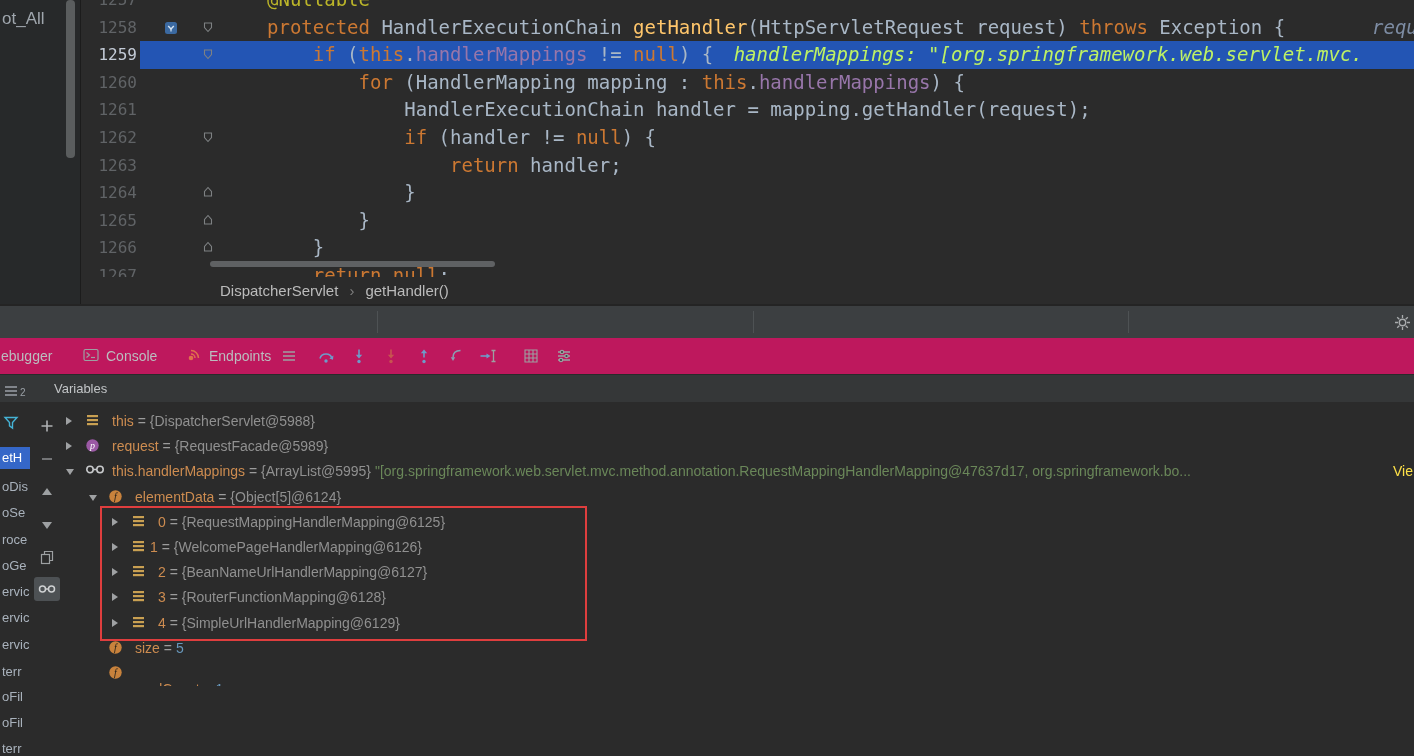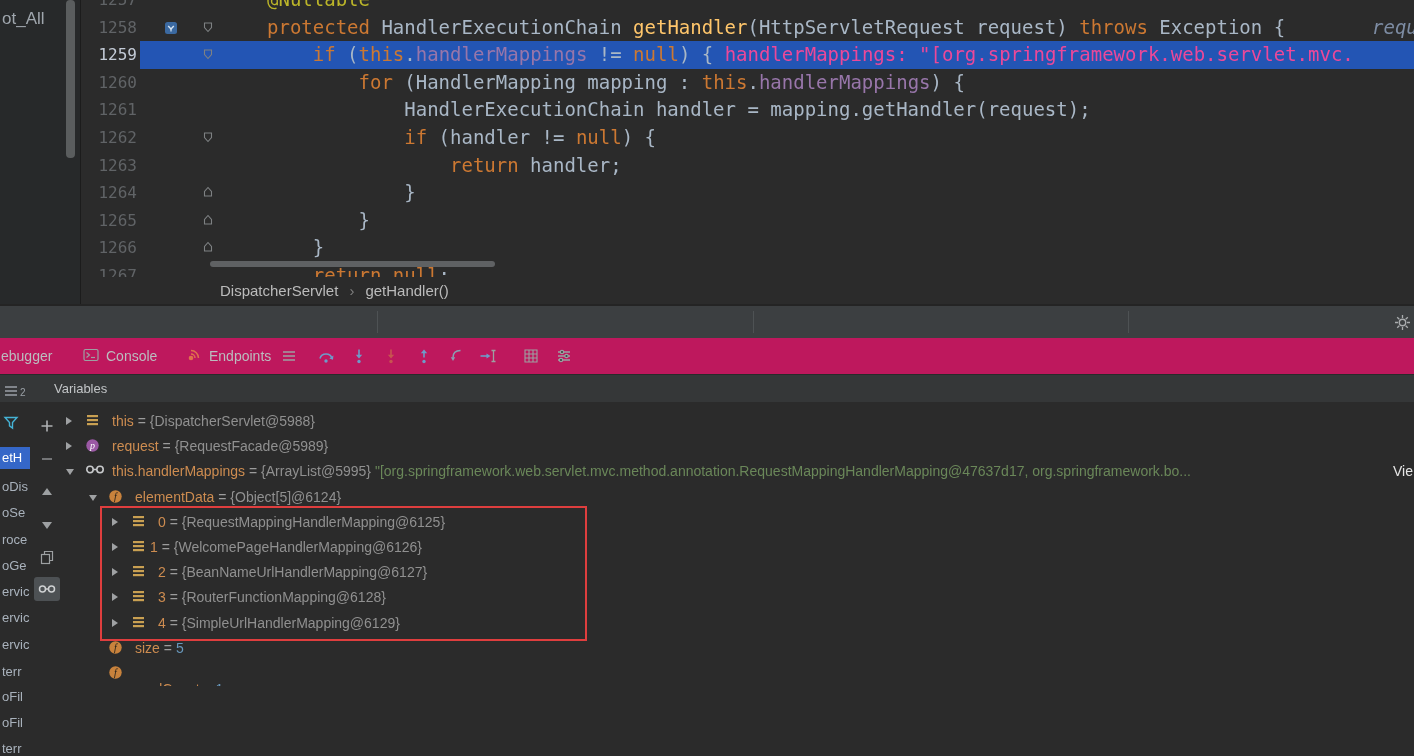--- a/index.html
+++ b/index.html
@@ -17,21 +17,21 @@
   .ctext{position:absolute;left:187px;top:0;}
   .gpos1{position:absolute;left:84px;top:7px;}
   .gpos2{position:absolute;left:122px;top:7px;}
   .rhint{position:absolute;left:1292px;top:0;}
   .tk-kw{color:#cc7832;}
   .tk-def{color:#a9b7c6;}
   .tk-field{color:#9876aa;}
   .tk-mname{color:#ffc66b;}
   .tk-ann{color:#bbb529;}
   .tk-hint{color:#7d8ca3;font-style:italic;}
-  .tk-hintx{color:#ec4899;}
+  .tk-hintx{color:#bef264;font-style:italic;margin-left:9px;}
   #hscroll{position:absolute;left:130px;top:261px;width:285px;height:6px;background:#5f6163;
            border-radius:3px;z-index:3;}
 
   
   #left-strip{position:absolute;left:0;top:0;width:80px;height:304px;background:#27292a;
               border-right:1px solid #1c1c1c;z-index:2;}
   #left-top-text{position:absolute;left:2px;top:9px;font-size:17px;color:#9fa6ad;white-space:nowrap;}
   #left-vscroll{position:absolute;left:66px;top:0;width:9px;height:158px;background:#5a5d5e;
                 border-radius:4px;}
 
@@ -77,21 +77,21 @@
       justify-content:center;}
   .wt.toggled{left:34px;width:26px;height:24px;background:#4d5154;border-radius:3px;}
   #tree{position:absolute;left:0;top:7px;width:1414px;text-decoration:underline;}
   .trow{position:relative;height:25.2px;font-size:14px;overflow:hidden;}
   .vtext{position:absolute;top:0;line-height:25.2px;white-space:nowrap;}
   .vname{color:#cd8c50;}
   .veq{color:#9c9c9c;}
   .vval{color:#909090;}
   .vstr{color:#6a8759;}
   .vnum{color:#6897bb;}
-  .vlink{position:absolute;left:1393px;top:0;line-height:25.2px;color:#e5e5e5;text-align:right;}
+  .vlink{position:absolute;left:1393px;top:0;line-height:25.2px;color:#fde047;text-align:right;}
   .ar-r{position:absolute;top:8px;width:0;height:0;border-left:6px solid #9fa1a3;
         border-top:4.5px solid transparent;border-bottom:4.5px solid transparent;}
   .ar-d{position:absolute;top:10px;width:0;height:0;border-top:6px solid #9fa1a3;
         border-left:4.5px solid transparent;border-right:4.5px solid transparent;}
   .ticon{position:absolute;top:4px;}
   #redbox{position:absolute;left:100px;top:104px;width:483px;height:131px;
           border:2px solid #df3e3e;z-index:5;}
   .icn{display:inline-block;line-height:0;}
 </style>
 </head>

